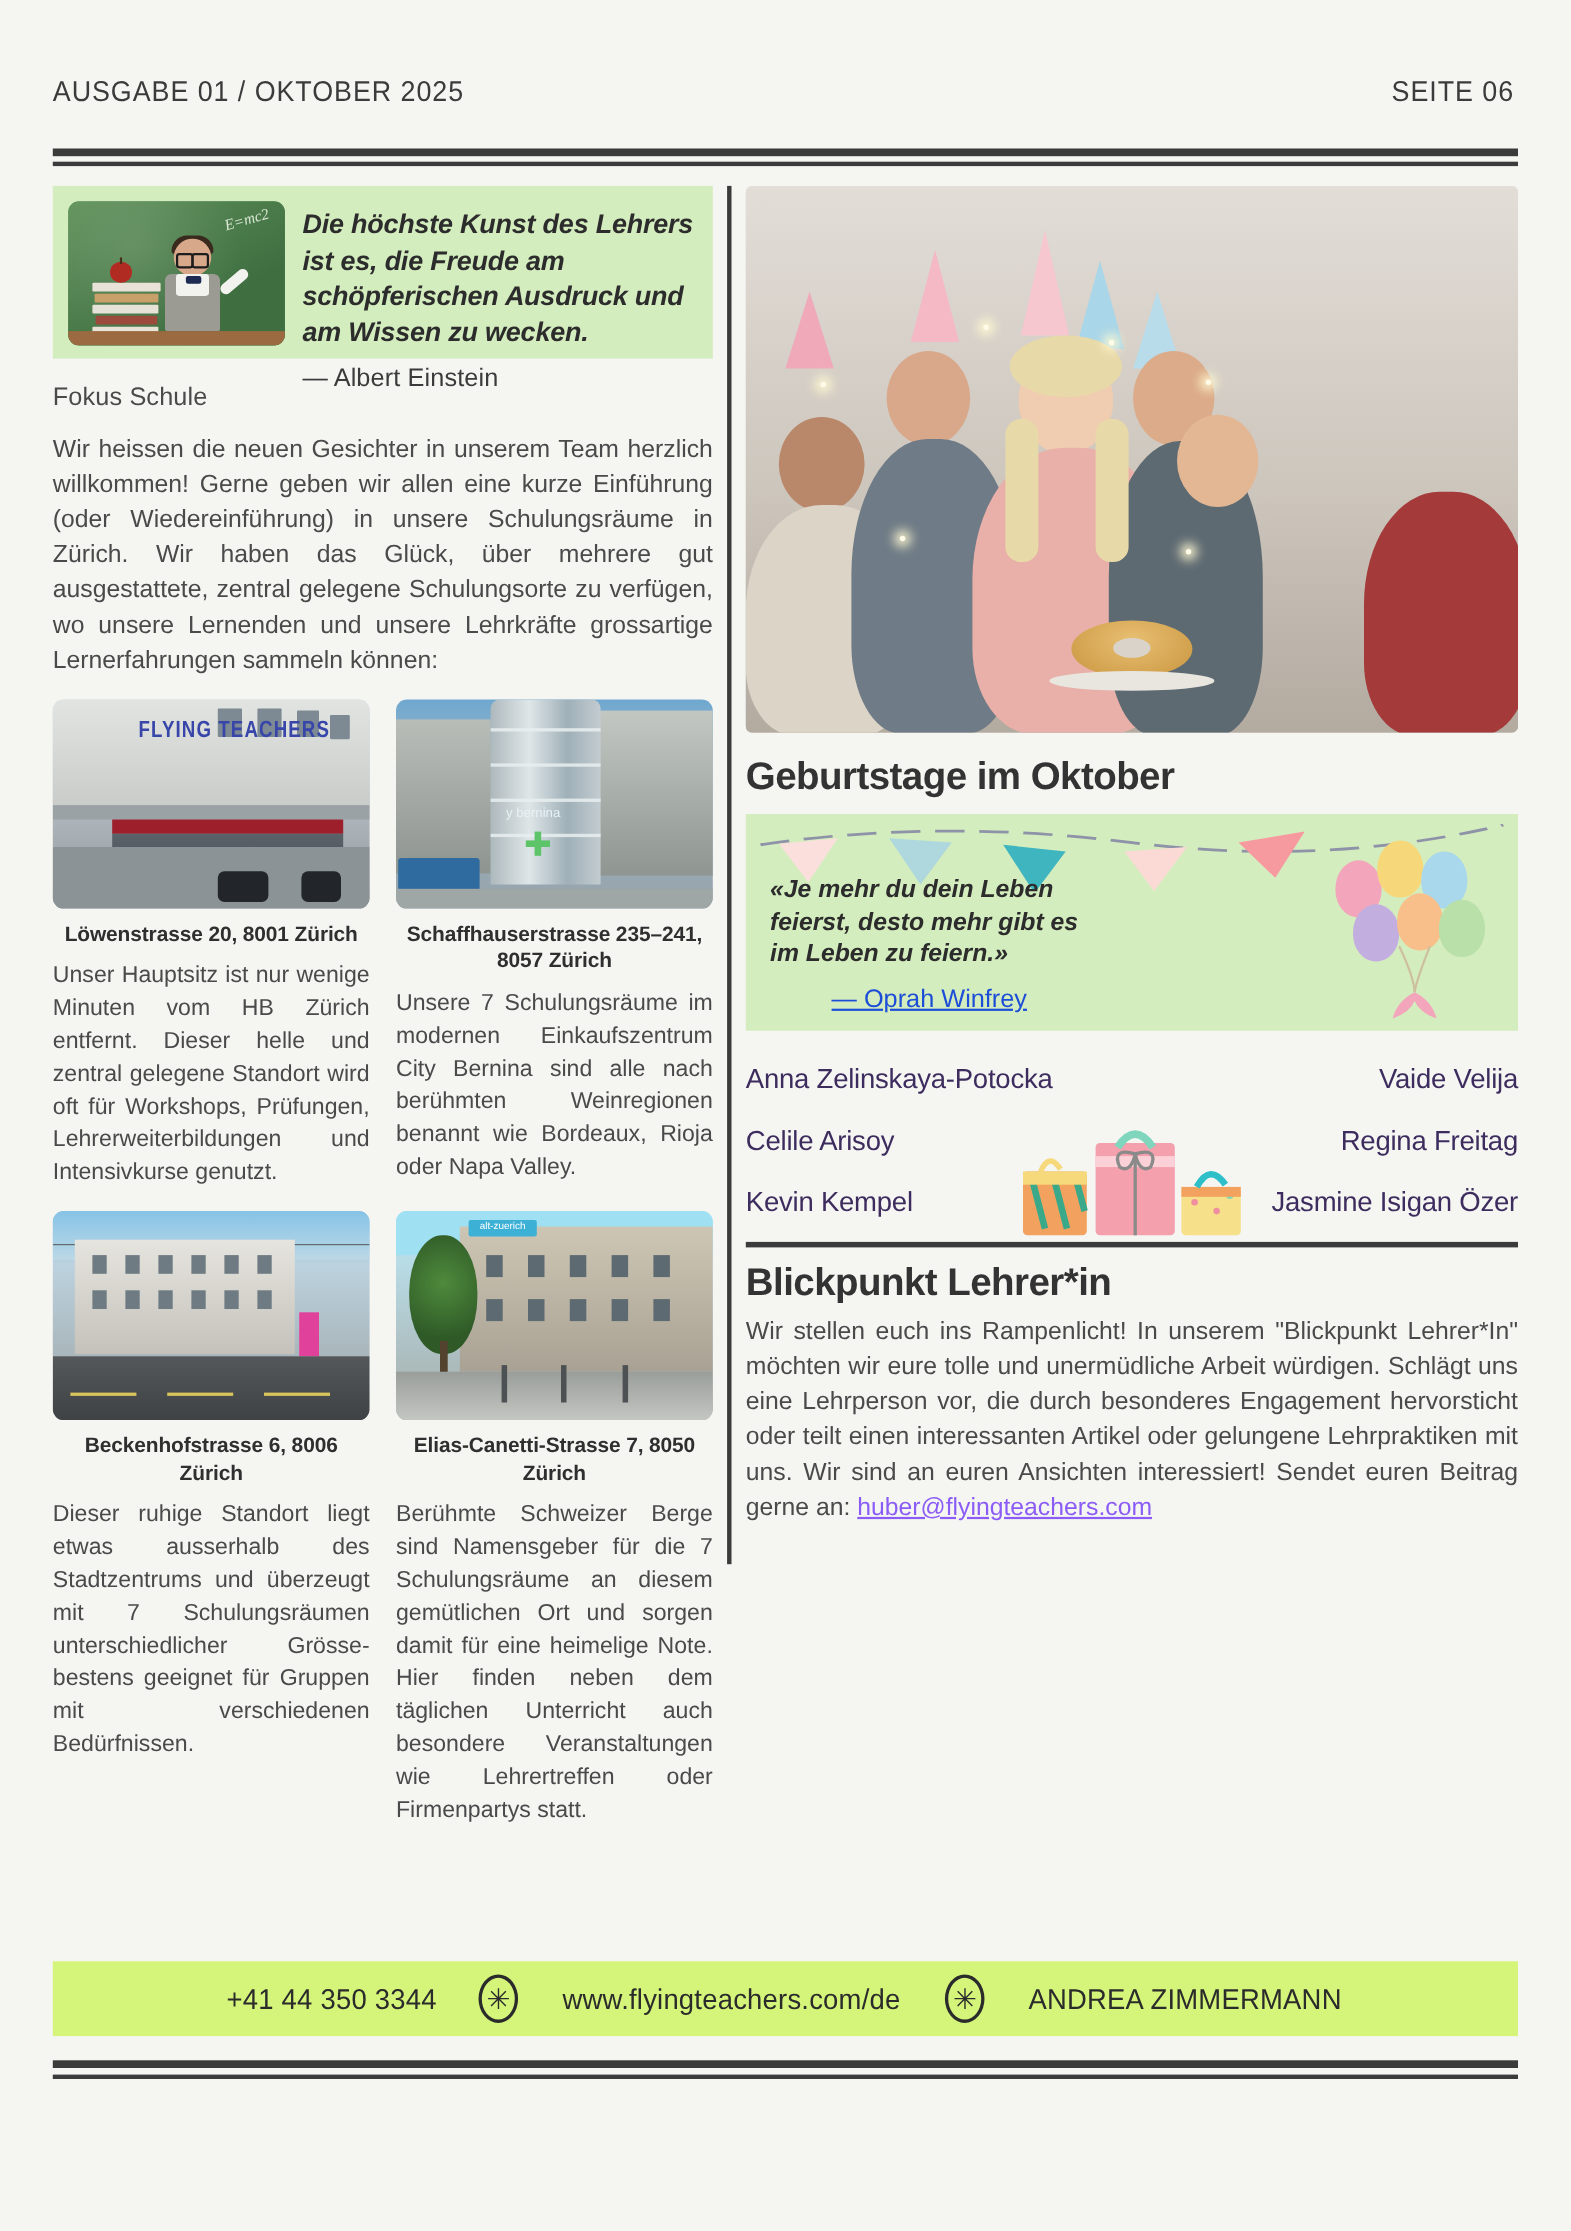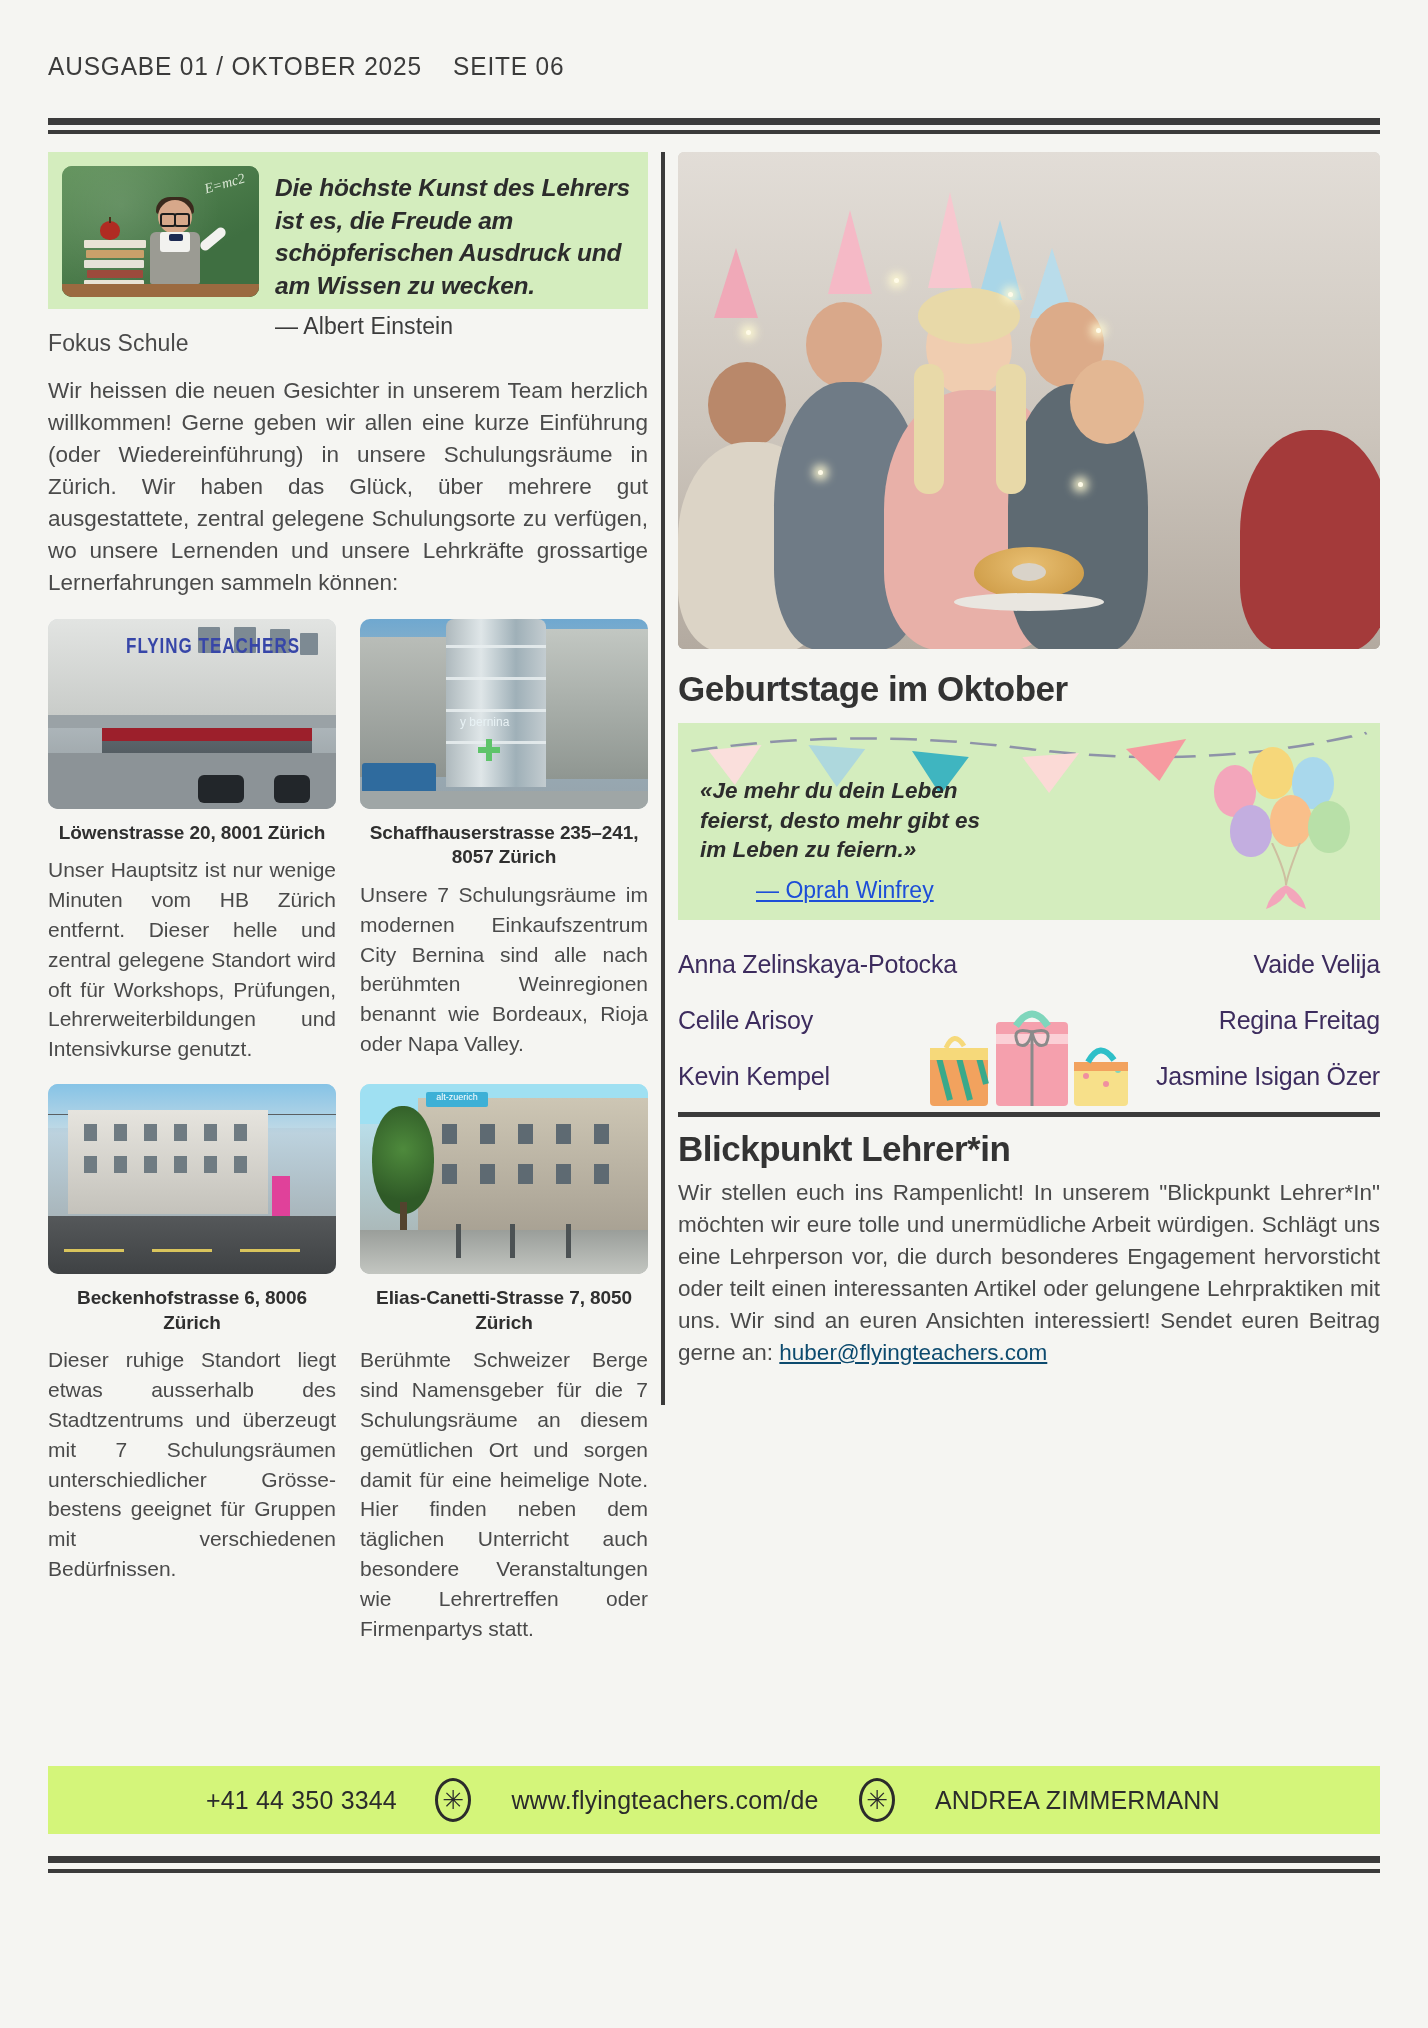--- a/index.html
+++ b/index.html
@@ -17,22 +17,23 @@
     position: relative;
     width: 1428px;
     height: 2028px;
     background: #f5f5f2;
     padding: 0 48px;
   }
 
   
   .masthead {
     display: flex;
+    justify-content: space-between;
     align-items: baseline;
-    padding-top: 51px;
+    padding-top: 68px;
     padding-left: 0px;
     padding-right: 4px;
   }
   .masthead-left, .masthead-right {
     font-size: 26px;
     letter-spacing: 0.9px;
     color: #3b3b3b;
     font-weight: 400;
     transform: scaleX(0.94);
     transform-origin: left center;
@@ -267,21 +268,21 @@
   .bday-name { font-size:25px; color:#3d2c5e; letter-spacing:-0.2px; }
   .gift-cluster { position:absolute; left:50%; transform:translateX(-50%);
       bottom:-4px; width:210px; height:104px; z-index:1; }
 
   .divider-heavy { height:5px; background:#3b3b3b; margin-top:8px; }
 
   .blick-title { font-size:35px; font-weight:700; letter-spacing:-0.5px;
       color:#333333; margin-top:12px; }
   .blick-body { margin-top:8px; font-size:22.5px; line-height:1.42;
       text-align:justify; color:#4a4a4a; }
-  .blick-link { color:#0c4a6e; text-decoration:underline;margin-top:29px; }
+  .blick-link { color:#8b5cf6; text-decoration:underline;margin-top:29px; }
 
   
   .footer-bar {
     margin: 0 0 0 0; background:#d4f57a; height:68px;
     display:flex; align-items:center; justify-content:center; gap:34px;
     padding: 0 36px;
   }
   .f-item { font-size:26px; color:#2b2b2b; letter-spacing:0.2px; transform:scaleX(0.96);}
   .f-ast { width:36px; height:44px; border:3px solid #2b2b2b; border-radius:50%;
       display:flex; align-items:center; justify-content:center; font-size:26px;

